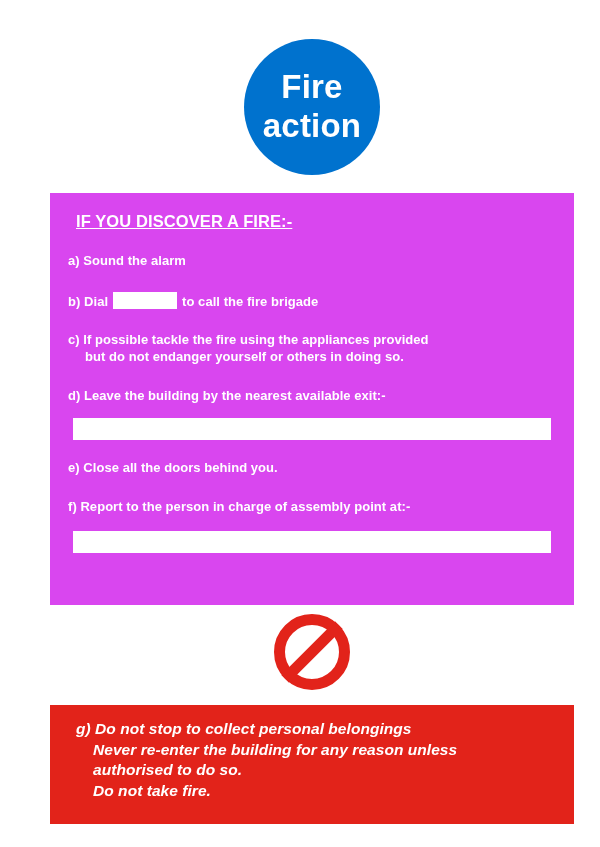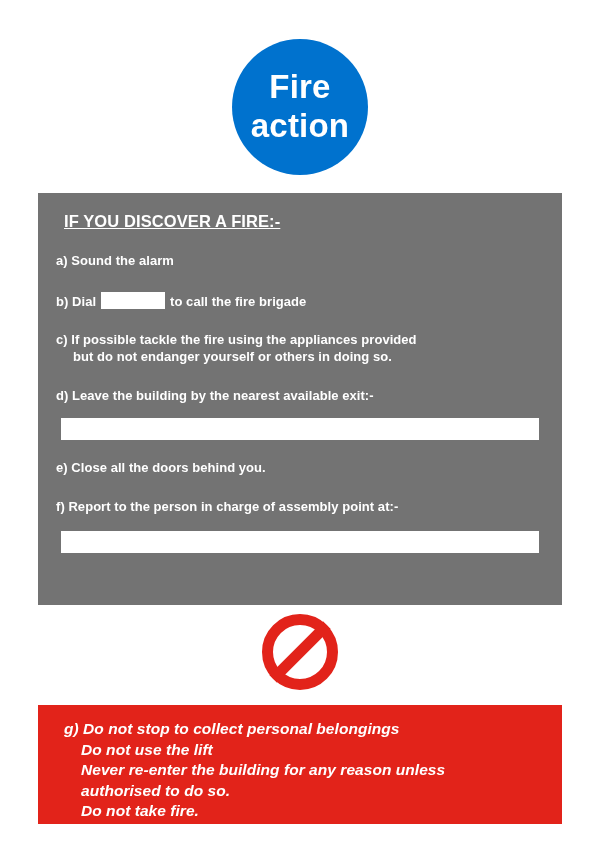--- a/index.html
+++ b/index.html
@@ -9,21 +9,21 @@
   }
   body {
     width: 600px;
     height: 847px;
     font-family: "Liberation Sans", sans-serif;
     position: relative;
     overflow: hidden;
   }
   .sign {
     position: absolute;
-    left: 0;
+    left: 12px;
     top: 0;
     width: 492px;
     height: 847px;
     background: #ffffff;
   }
 
   
   .header-roundel {
     position: absolute;
     left: 232px;
@@ -46,21 +46,21 @@
     text-align: center;
   }
 
   
   .blue-panel {
     position: absolute;
     left: 38px;
     top: 193px;
     width: 524px;
     height: 412px;
-    background: #737373;
+    background: #d946ef;
     color: #ffffff;
     box-sizing: border-box;
     padding: 19px 14px 0 14px;
   }
   .heading {
     font-size: 16.5px;
     font-weight: bold;
     text-decoration: underline;
     letter-spacing: 0.1px;
     margin: 0 0 5px 12px;
@@ -187,20 +187,19 @@
   </div>
 
   <div class="prohibition">
     <div class="ring"></div>
     <div class="bar"></div>
   </div>
 
   <div class="red-panel">
     <div class="red-item">
       <span>g) Do not stop to collect personal belongings</span>
-      <span class="cont">Do not use the lift</span>
       <span class="cont">Never re-enter the building for any reason unless</span>
       <span class="cont">authorised to do so.</span>
       <span class="cont">Do not take fire.</span>
     </div>
   </div>
 
 </div>
 
 </body></html>

